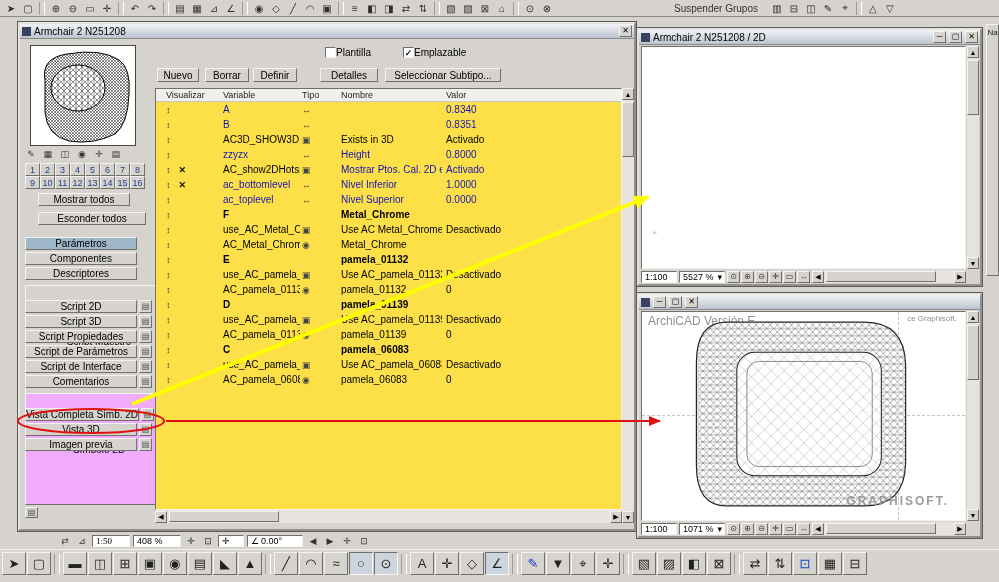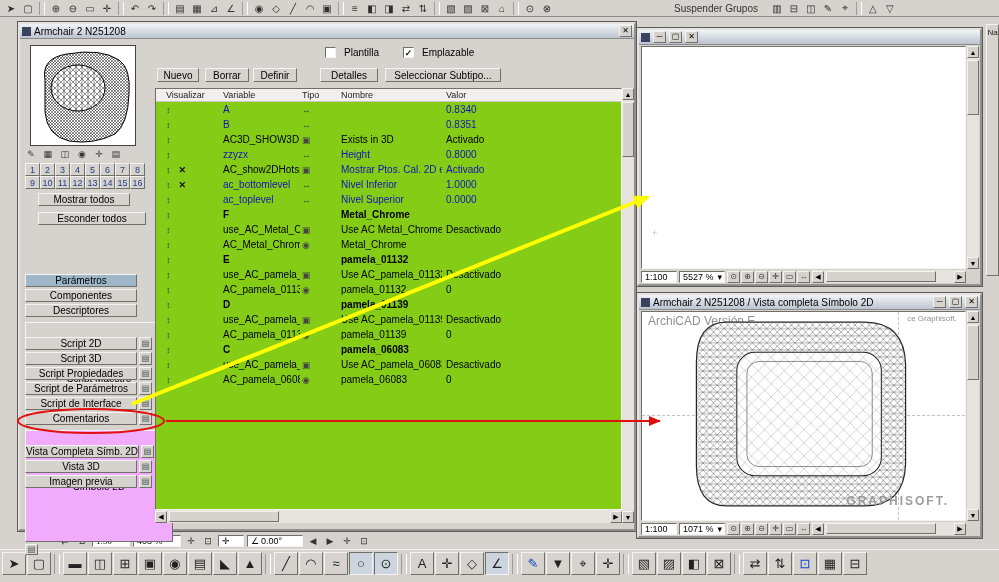--- a/index.html
+++ b/index.html
@@ -26,40 +26,40 @@
   
   #main-window{left:18px;top:22px;width:618px;height:509px;z-index:10;}
   #preview-box{position:absolute;left:10px;top:21px;width:106px;height:101px;background:#fff;border:1px solid #444;}
   #preview-box svg{width:100%;height:100%;display:block;}
   #preview-icon-row{position:absolute;left:4px;top:123px;display:flex;gap:3px;}
   .picon{width:14px;height:13px;display:flex;align-items:center;justify-content:center;font-size:9px;color:#333;}
   #numgrid{position:absolute;left:5px;top:139px;width:124px;display:flex;flex-wrap:wrap;}
   .numbtn{width:15px;height:13px;font-size:9px;color:#20408c;background:#d6d3ce;}
   #show-all{position:absolute;left:18px;top:169px;width:92px;height:13px;}
   #hide-all{position:absolute;left:18px;top:188px;width:108px;height:13px;}
-  #sidebar{position:absolute;left:5px;top:213px;width:148px;margin-top:37px;}
+  #sidebar{position:absolute;left:5px;top:213px;width:148px;}
   .srow{display:flex;gap:2px;margin-bottom:2px;height:13px;}
   .srow.gap{margin-top:5px;flex-direction:column;}
   .sbtn{flex:0 0 112px;height:13px;font-size:10px;}
   .sbtn.active{background:#9db7c8;}
   .sbtn.yellow{background:#f0abfc;}
   .sicon{display:none;width:13px;height:13px;font-size:8px;color:#344;background:#d6d3ce;align-items:center;justify-content:center;}
   .srow.hasicon .sicon{display:flex;}
   #model-input{position:absolute;left:135px;top:22px;width:170px;height:14px;padding:1px 3px;font-size:10px;}
-  .cb{position:absolute;display:flex;align-items:center;gap:8px;font-size:10px;}
+  .cb{position:absolute;display:flex;align-items:center;gap:0;font-size:10px;}
   #cb-plantilla{left:305px;top:23px;}
   #cb-emplazable{left:383px;top:23px;}
   .cbbox{width:11px;height:11px;background:#fff;display:flex;align-items:center;justify-content:center;font-size:9px;font-weight:bold;color:#111;}
   #btn-nuevo{position:absolute;left:137px;top:44px;width:42px;height:14px;}
   #btn-borrar{position:absolute;left:185px;top:44px;width:44px;height:14px;}
   #btn-definir{position:absolute;left:233px;top:44px;width:44px;height:14px;}
   #btn-detalles{position:absolute;left:300px;top:44px;width:58px;height:14px;}
   #btn-subtipo{position:absolute;left:365px;top:44px;width:116px;height:14px;}
 
-  #ptable{position:absolute;left:135px;top:64px;width:467px;height:422px;background:#84cc16;border:1px solid;border-color:#716f6a #f4f3f1 #f4f3f1 #716f6a;overflow:hidden;}
+  #ptable{position:absolute;left:135px;top:64px;width:467px;height:422px;background:#fde047;border:1px solid;border-color:#716f6a #f4f3f1 #f4f3f1 #716f6a;overflow:hidden;}
   .thead{display:grid;grid-template-columns:62px 82px 36px 106px 1fr;height:13px;background:#f1f0ed;border-bottom:1px solid #c9c7c2;font-size:9px;color:#222;align-items:center;}
   .thead span{white-space:nowrap;overflow:hidden;}
   .h-vis{padding-left:10px;} .h-var{padding-left:5px;} .h-tip{padding-left:2px;} .h-nom{padding-left:5px;} .h-val{padding-left:4px;}
   .trow{display:grid;grid-template-columns:62px 82px 36px 106px 1fr;height:15px;align-items:center;font-size:10px;}
   .trow span{white-space:nowrap;overflow:hidden;}
   .cell.vis{display:flex;align-items:center;}
   .ud{margin-left:10px;font-size:9px;color:#333;}
   .xm{margin-left:8px;font-size:9px;font-weight:bold;color:#111;}
   .cell.var{padding-left:5px;} .cell.tip{padding-left:2px;font-size:9px;color:#444;} .cell.nom{padding-left:5px;} .cell.val{padding-left:4px;}
   .trow.bold .var,.trow.bold .nom{font-weight:bold;}
@@ -602,20 +602,21 @@
     <span class="sarr btn out">◀</span>
     <span class="hthumb out"></span>
     <span class="fill"></span>
     <span class="sarr btn out">▶</span>
   </div>
 </div>
 
 <div id="win2d" class="window">
   <div class="titlebar">
     <span class="wicon"></span>
+    <span class="ttext">Armchair 2 N251208 / 2D</span>
     <span class="tbtn btn out">─</span>
     <span class="tbtn btn out">▢</span>
     <span class="tbtn btn out">✕</span>
   </div>
   <div class="wcontent">
     <span class="origin-cross">+</span>
   </div>
   <div class="wvscroll">
     <span class="sarr btn out">▲</span>
     <span class="vthumb out"></span>
@@ -647,21 +648,20 @@
       <span class="hthumb out"></span>
       <span class="fill"></span>
       <span class="sarr btn out">▶</span>
     </span>
   </div>
 </div>
 
 <div id="winfull" class="window">
   <div class="titlebar">
     <span class="wicon"></span>
-    <span class="ttext">Armchair 2 N251208 / Vista completa Símbolo 2D</span>
     <span class="tbtn btn out">─</span>
     <span class="tbtn btn out">▢</span>
     <span class="tbtn btn out">✕</span>
   </div>
   <div class="wcontent">
     <span class="demo-left">ArchiCAD Versión E</span>
     <span class="demo-right">ce Graphisoft.</span>
     <span class="chh"></span>
     <span class="chv"></span>
     <svg id="chair-symbol" viewBox="0 0 215 190">

